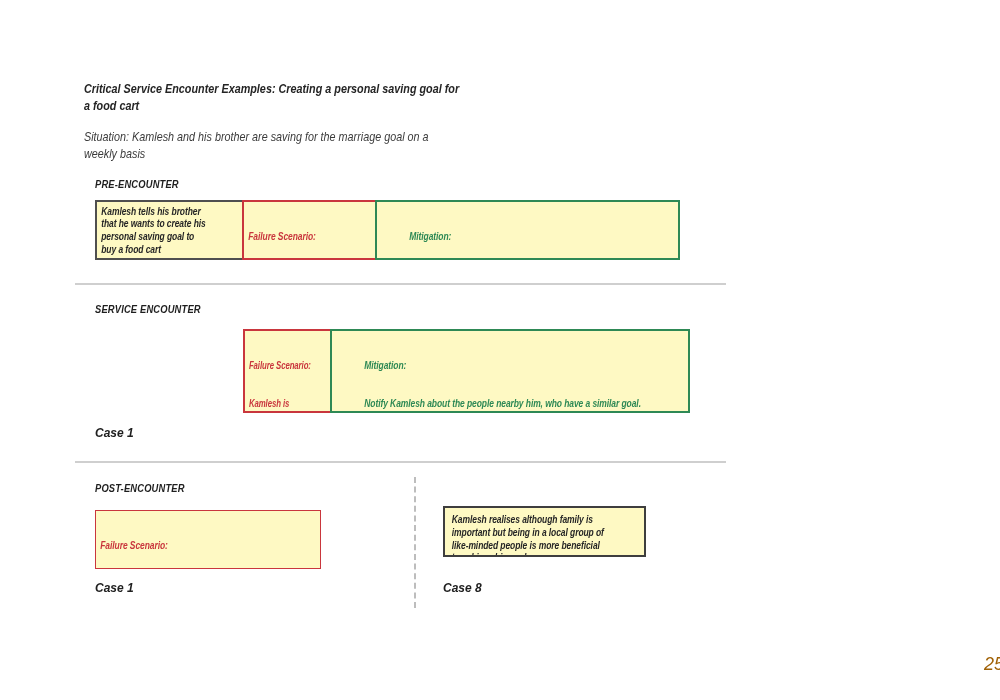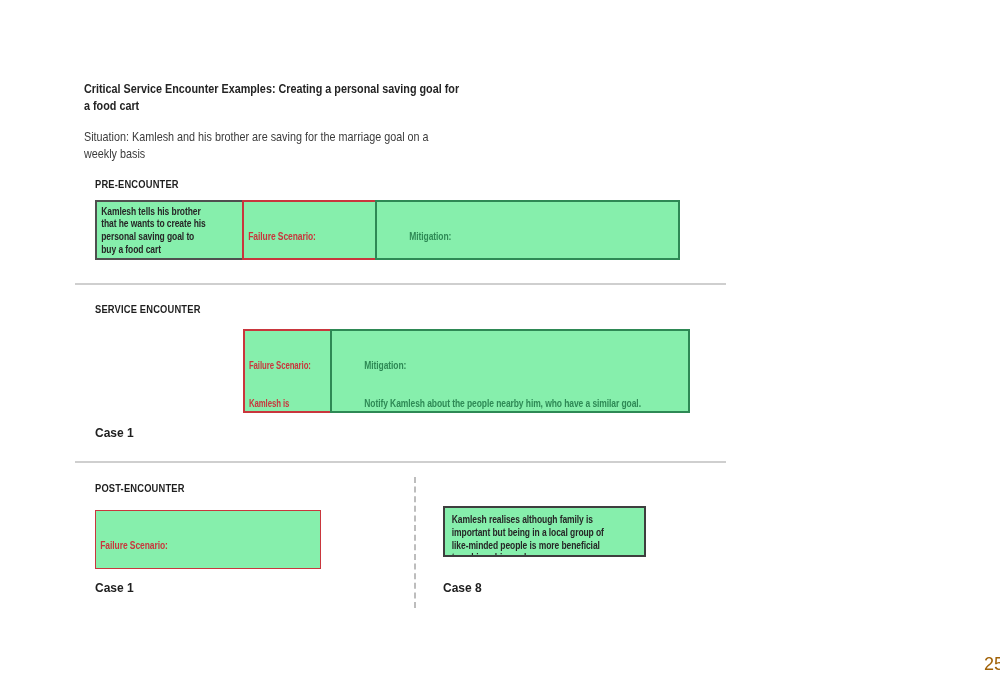--- a/index.html
+++ b/index.html
@@ -1,35 +1,35 @@
 <!DOCTYPE html>
 <html><head>
 <meta charset="utf-8">
 <style>
   html,body{margin:0;padding:0;}
   body{
     width:1000px;height:700px;background:#ffffff;position:relative;
     font-family:"Liberation Sans",sans-serif;color:#262626;overflow:hidden;
   }
-  .slide{position:absolute;inset:0;background:#fff;}
+  .slide{position:absolute;inset:0;background:#fff;font-style:italic;}
 
   
   .c80{transform:scaleX(.80);transform-origin:0 0;}
   .c85{transform:scaleX(.85);transform-origin:0 0;}
   .c78{transform:scaleX(.78);transform-origin:0 0;}
 
   .title{position:absolute;left:84px;top:81px;font-size:13.5px;font-weight:700;
          line-height:16.5px;color:#242424;white-space:pre;}
   .situation{position:absolute;left:84px;top:129px;font-size:13.5px;font-weight:400;
          line-height:16.5px;color:#3b3b3b;white-space:pre;}
 
   .sec-head{position:absolute;left:95px;font-size:11px;font-weight:700;
          color:#1e1e1e;letter-spacing:.2px;white-space:pre;}
 
-  .box{position:absolute;box-sizing:border-box;overflow:hidden;background:#86efac;}
+  .box{position:absolute;box-sizing:border-box;overflow:hidden;background:#fef9c3;}
   .b-event{border:2px solid #4f4f4f;}
   .b-fail{border:2px solid #c9363d;}
   .b-fail-thin{border:1px solid #c9363d;}
   .b-mitig{border:2px solid #2e8955;padding-left:28px;}
   .b-outcome{border:2px solid #3e3e3e;}
 
   .btxt{font-size:10px;font-weight:700;line-height:12.8px;letter-spacing:-.1px;
         padding:3.5px 5px;white-space:pre;}
   .pad-lg{padding:6px 8px;}
   .red{color:#c9363d;}

